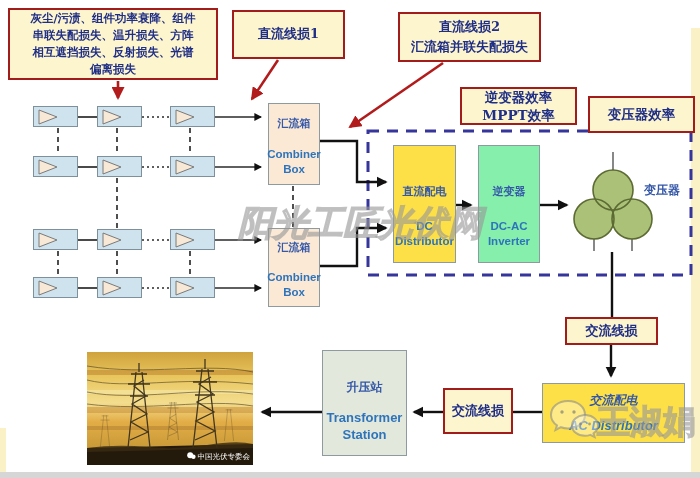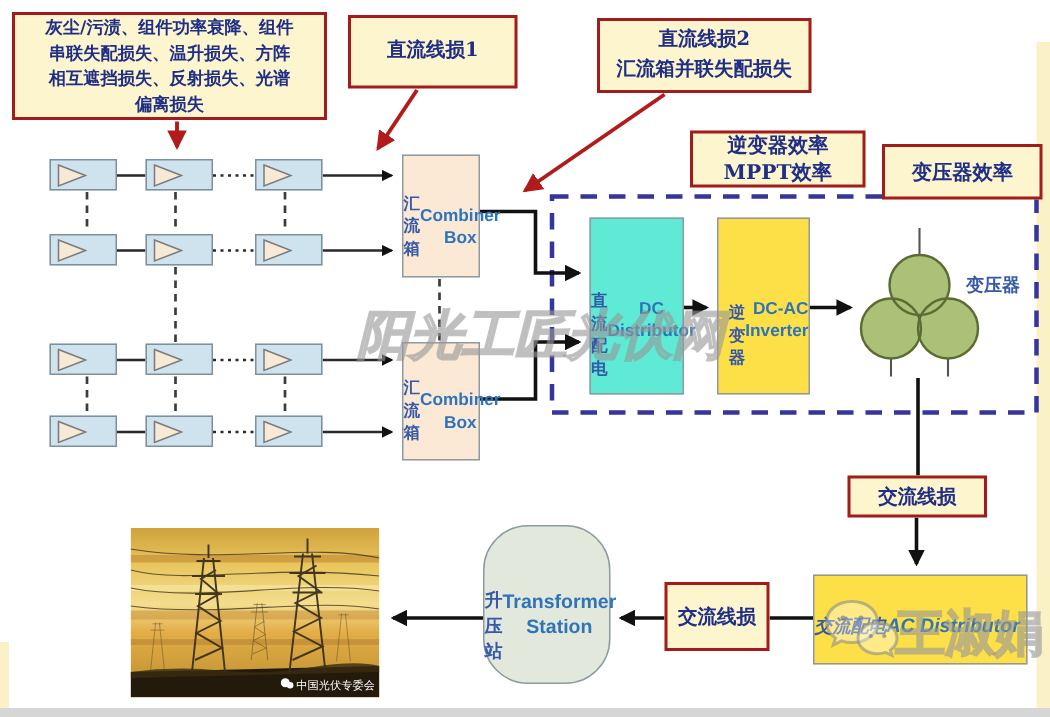--- a/index.html
+++ b/index.html
@@ -13,21 +13,21 @@
     position:absolute;box-sizing:border-box;
     background:#fdf5cd;border:2.5px solid #a21c1c;color:#1f2e87;
     font-family:"DejaVu Serif",serif;font-weight:bold;
     display:flex;flex-direction:column;justify-content:center;align-items:center;
     text-align:center;
   }
   .yellowbox .ln{display:block;}
   
   .component{
     position:absolute;box-sizing:border-box;border:1.5px solid #8d9aa0;
-    display:flex;flex-direction:row;align-items:flex-start;align-items:center;
+    display:flex;flex-direction:column;align-items:flex-start;align-items:center;
     text-align:center;
   }
   .cn{font-family:"DejaVu Serif",serif;font-weight:bold;color:#3558a8;font-size:11px;}
   .en{font-family:"Liberation Sans",sans-serif;font-weight:bold;color:#2e74bb;font-size:11.5px;line-height:1.3;}
   
   .module{
     position:absolute;width:45px;height:21px;background:#cfe3ee;border:1px solid #7e909b;
     box-sizing:border-box;display:flex;align-items:center;padding-left:4px;
   }
   .module svg{display:block;}
@@ -231,29 +231,29 @@
     </div>
 
     <div class="component" style="left:268px;top:228px;width:52px;height:79px;background:#fbe9d6;">
       <span class="cn" style="margin-top:11px;">汇流箱</span>
       <span class="en" style="margin-top:15px;">
         <span class="ln">Combiner</span><br>
         <span class="ln">Box</span>
       </span>
     </div>
 
-    <div class="component" style="left:393px;top:145px;width:63px;height:118px;background:#5eead4;">
+    <div class="component" style="left:393px;top:145px;width:63px;height:118px;background:#fde047;">
       <span class="cn" style="margin-top:38px;">直流配电</span>
       <span class="en" style="margin-top:20px;">
         <span class="ln">DC</span><br>
         <span class="ln">Distributor</span>
       </span>
     </div>
 
-    <div class="component" style="left:478px;top:145px;width:62px;height:118px;background:#fde047;text-align:right;">
+    <div class="component" style="left:478px;top:145px;width:62px;height:118px;background:#86efac;">
       <span class="cn" style="margin-top:38px;">逆变器</span>
       <span class="en" style="margin-top:20px;">
         <span class="ln">DC-AC</span><br>
         <span class="ln">Inverter</span>
       </span>
     </div>
 
     <span class="transformer-label">变压器</span>
 
     <div class="yellowbox" style="left:565px;top:317px;width:93px;height:28px;font-size:13px;">
@@ -262,21 +262,21 @@
 
     <div class="component" style="left:542px;top:383px;width:143px;height:60px;background:#fde047;font-style:italic;">
       <span class="cn" style="margin-top:8px;font-size:12px;">交流配电</span>
       <span class="en" style="margin-top:9px;font-size:13px;">AC Distributor</span>
     </div>
 
     <div class="yellowbox" style="left:443px;top:388px;width:70px;height:46px;font-size:13px;">
       <span>交流线损</span>
     </div>
 
-    <div class="component" style="left:322px;top:350px;width:85px;height:106px;background:#e3e8dc;border-radius:30px;">
+    <div class="component" style="left:322px;top:350px;width:85px;height:106px;background:#e3e8dc;">
       <span class="cn" style="margin-top:28px;font-size:12px;">升压站</span>
       <span class="en" style="margin-top:14px;font-size:13px;">
         <span class="ln">Transformer</span><br>
         <span class="ln">Station</span>
       </span>
     </div>
 
 
     <div class="photo">
       <svg width="166" height="113" viewBox="0 0 166 113">

